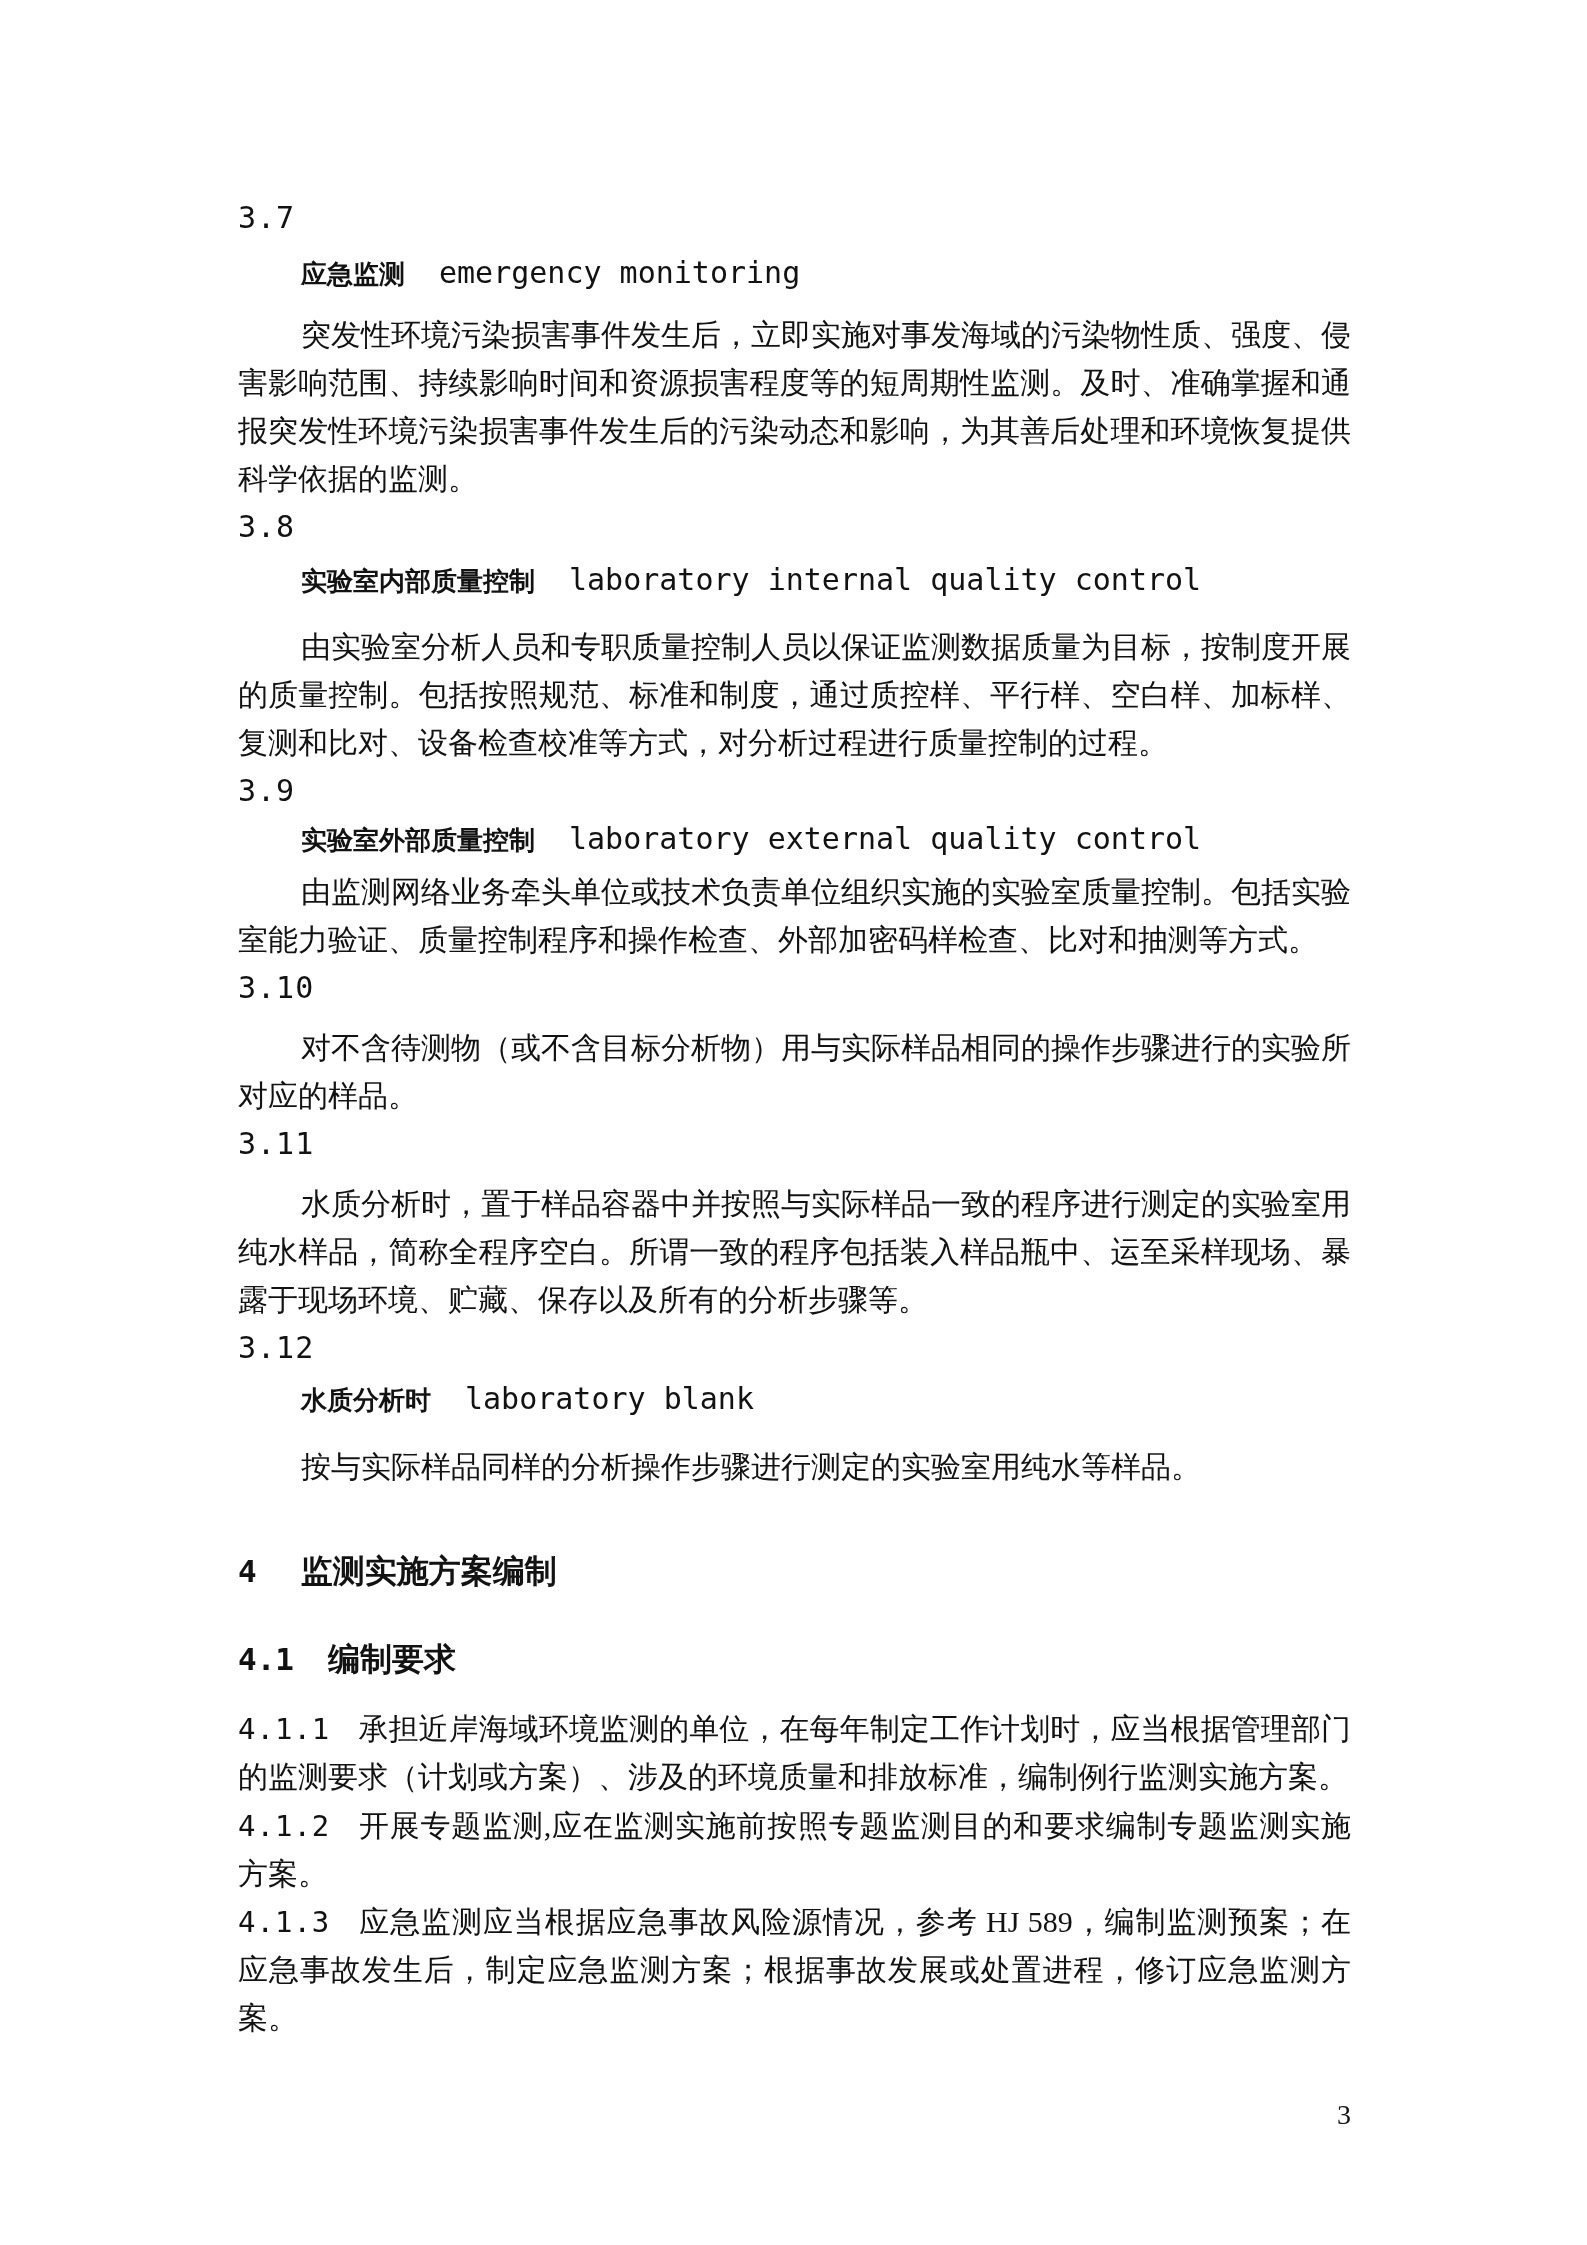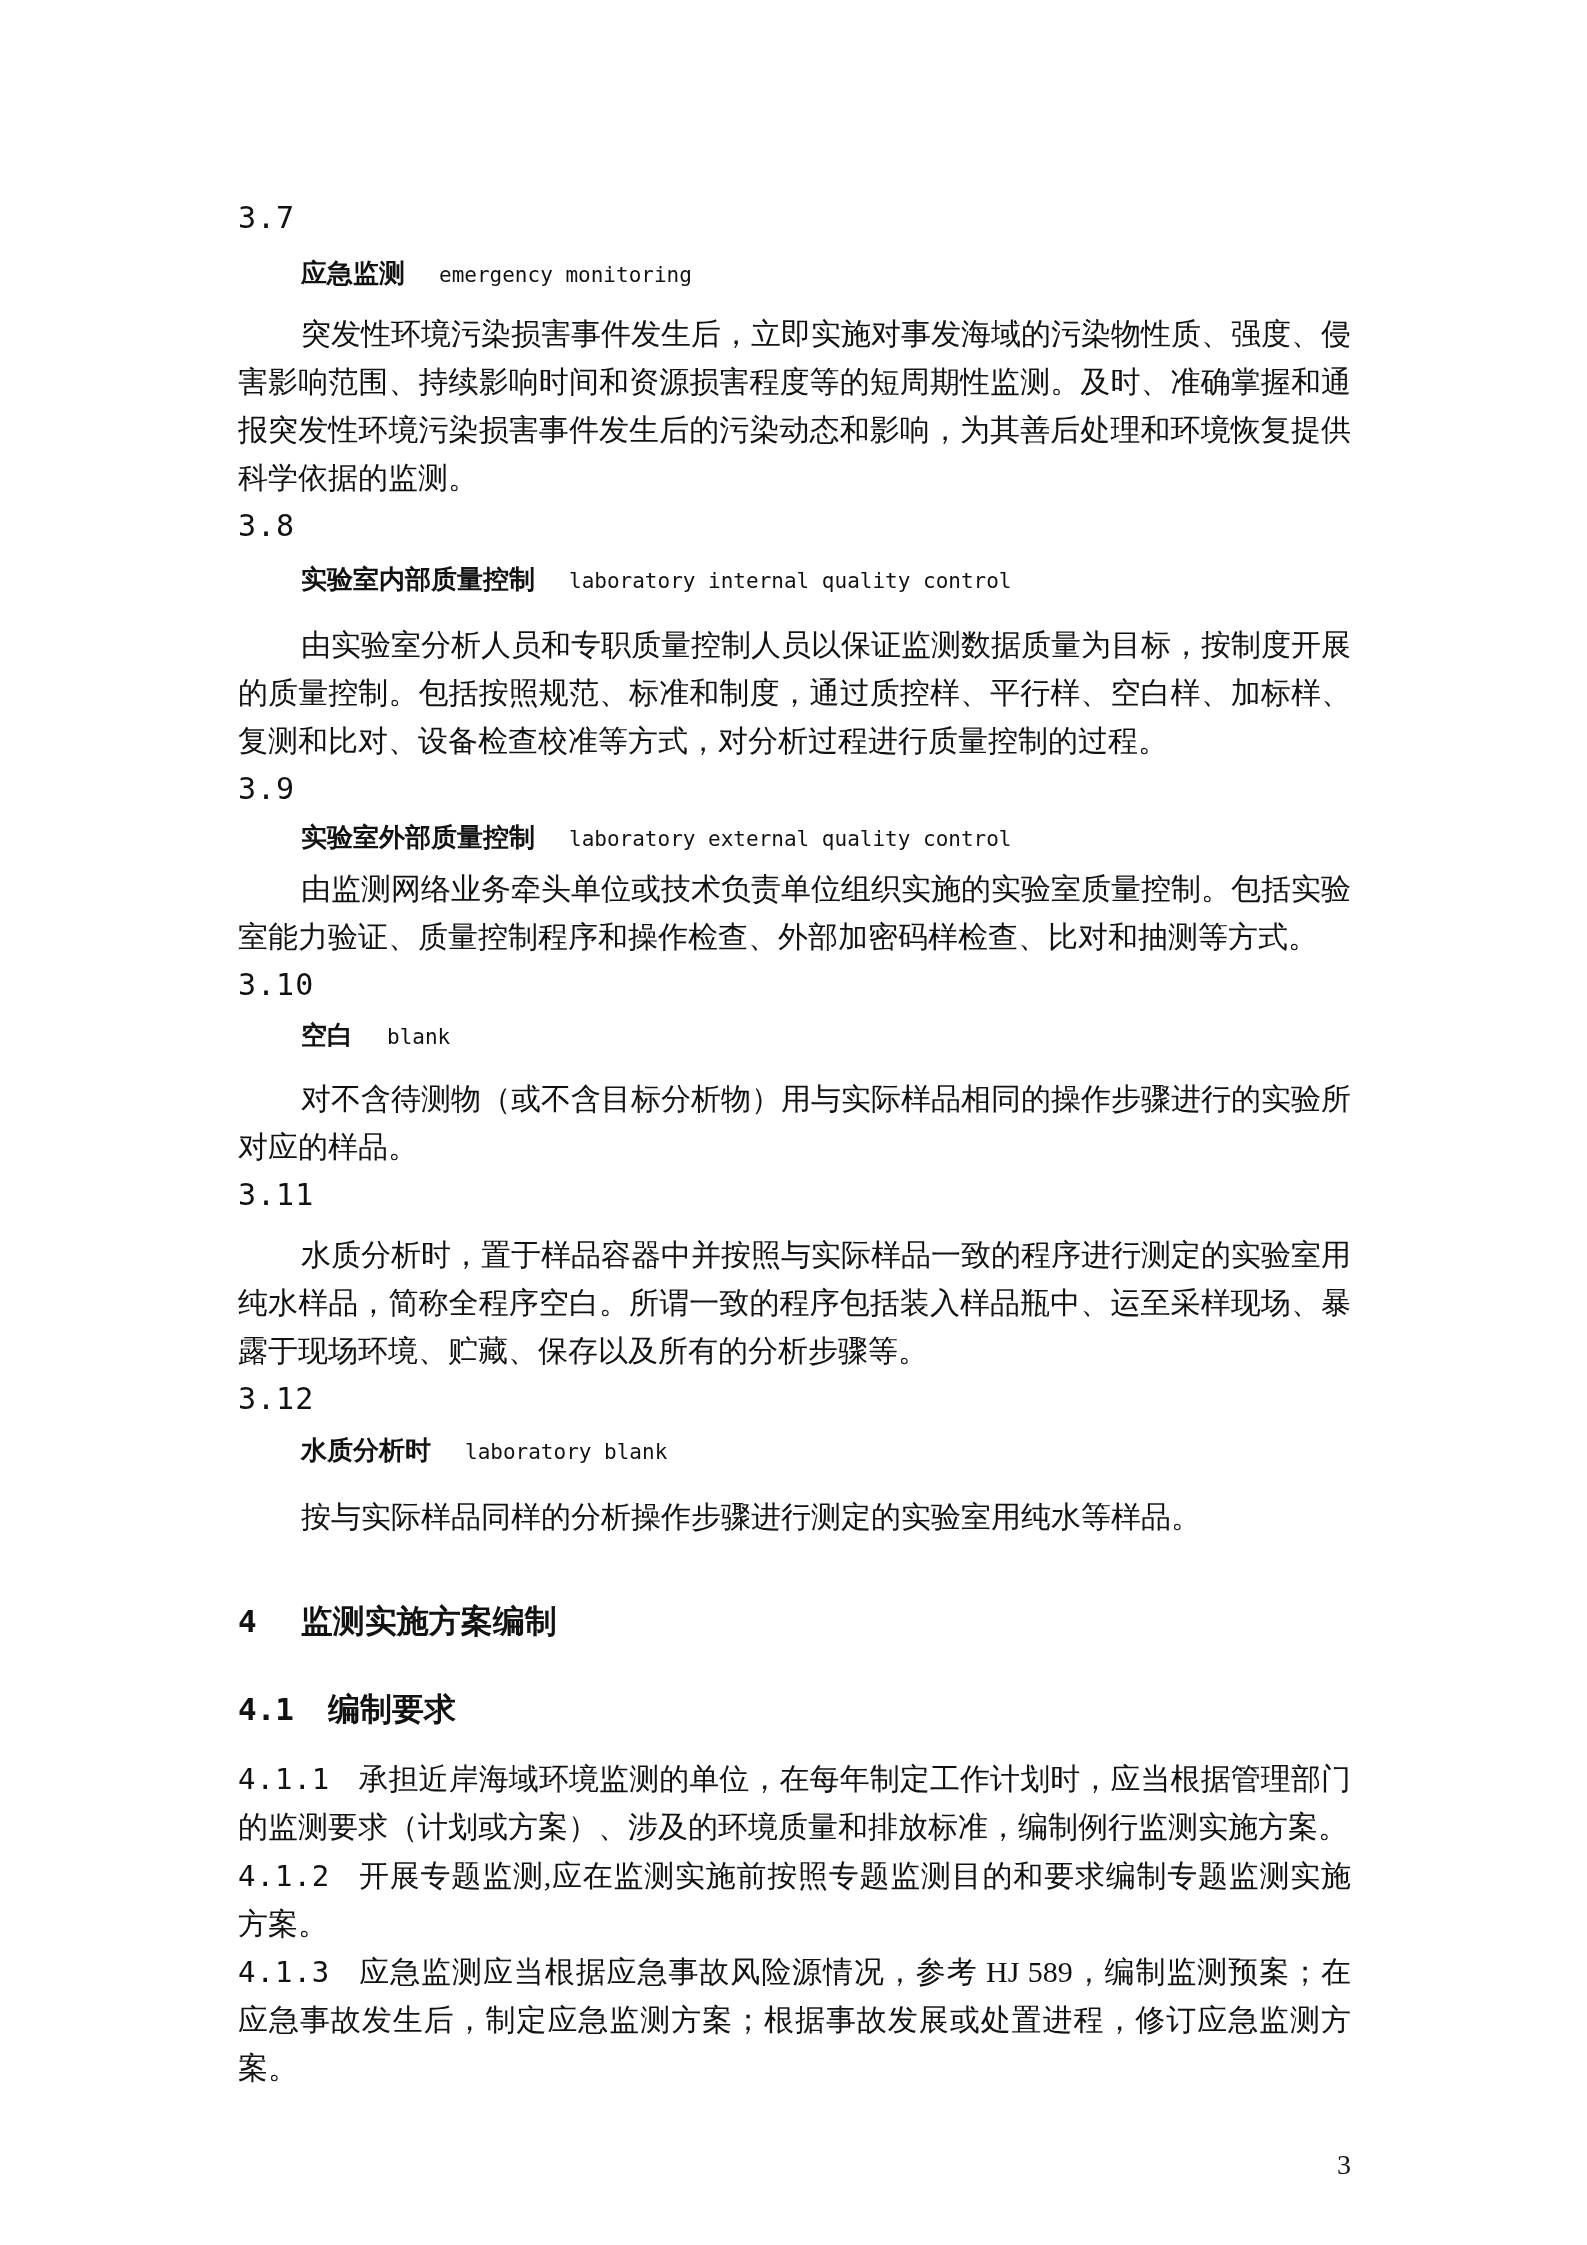--- a/index.html
+++ b/index.html
@@ -11,21 +11,21 @@
   .content{padding:194px 236px 0 238px;}
   .clause-num{
     font-family:"DejaVu Sans Mono",monospace;
     font-size:30px;line-height:48px;letter-spacing:1px;
   }
   .term{line-height:48px;padding-left:63px;white-space:nowrap;}
   .term .zh{
     font-family:"Liberation Sans",sans-serif;font-weight:bold;font-size:26px;
   }
   .term .en{
-    font-family:"DejaVu Sans Mono",monospace;font-size:21px;margin-left:34px;margin-top:40px;
+    font-family:"DejaVu Sans Mono",monospace;font-size:30px;margin-left:34px;margin-top:40px;
   }
   .para{
     font-family:"Liberation Serif",serif;font-size:30px;line-height:48px;
     text-align:justify;text-indent:63px;
   }
   .num-para{
     font-family:"Liberation Serif",serif;font-size:30px;line-height:48px;
     text-align:justify;text-indent:0;
   }
   .num-para .num{
@@ -64,23 +64,20 @@
     </div>
     <div class="para" style="margin-top:14px;">由实验室分析人员和专职质量控制人员以保证监测数据质量为目标，按制度开展的质量控制。包括按照规范、标准和制度，通过质控样、平行样、空白样、加标样、复测和比对、设备检查校准等方式，对分析过程进行质量控制的过程。</div>
 
     <div class="clause-num">3.9</div>
     <div class="term">
       <span class="zh">实验室外部质量控制</span><span class="en">laboratory external quality control</span>
     </div>
     <div class="para">由监测网络业务牵头单位或技术负责单位组织实施的实验室质量控制。包括实验室能力验证、质量控制程序和操作检查、外部加密码样检查、比对和抽测等方式。</div>
 
     <div class="clause-num">3.10</div>
-    <div class="term" style="margin-top:2px;">
-      <span class="zh">空白</span><span class="en">blank</span>
-    </div>
     <div class="para" style="margin-top:12px;">对不含待测物（或不含目标分析物）用与实际样品相同的操作步骤进行的实验所对应的样品。</div>
 
     <div class="clause-num">3.11</div>
     <div class="para" style="margin-top:12px;">水质分析时，置于样品容器中并按照与实际样品一致的程序进行测定的实验室用纯水样品，简称全程序空白。所谓一致的程序包括装入样品瓶中、运至采样现场、暴露于现场环境、贮藏、保存以及所有的分析步骤等。</div>
 
     <div class="clause-num">3.12</div>
     <div class="term" style="margin-top:3px;">
       <span class="zh">水质分析时</span><span class="en">laboratory blank</span>
     </div>
     <div class="para" style="margin-top:15px;">按与实际样品同样的分析操作步骤进行测定的实验室用纯水等样品。</div>

